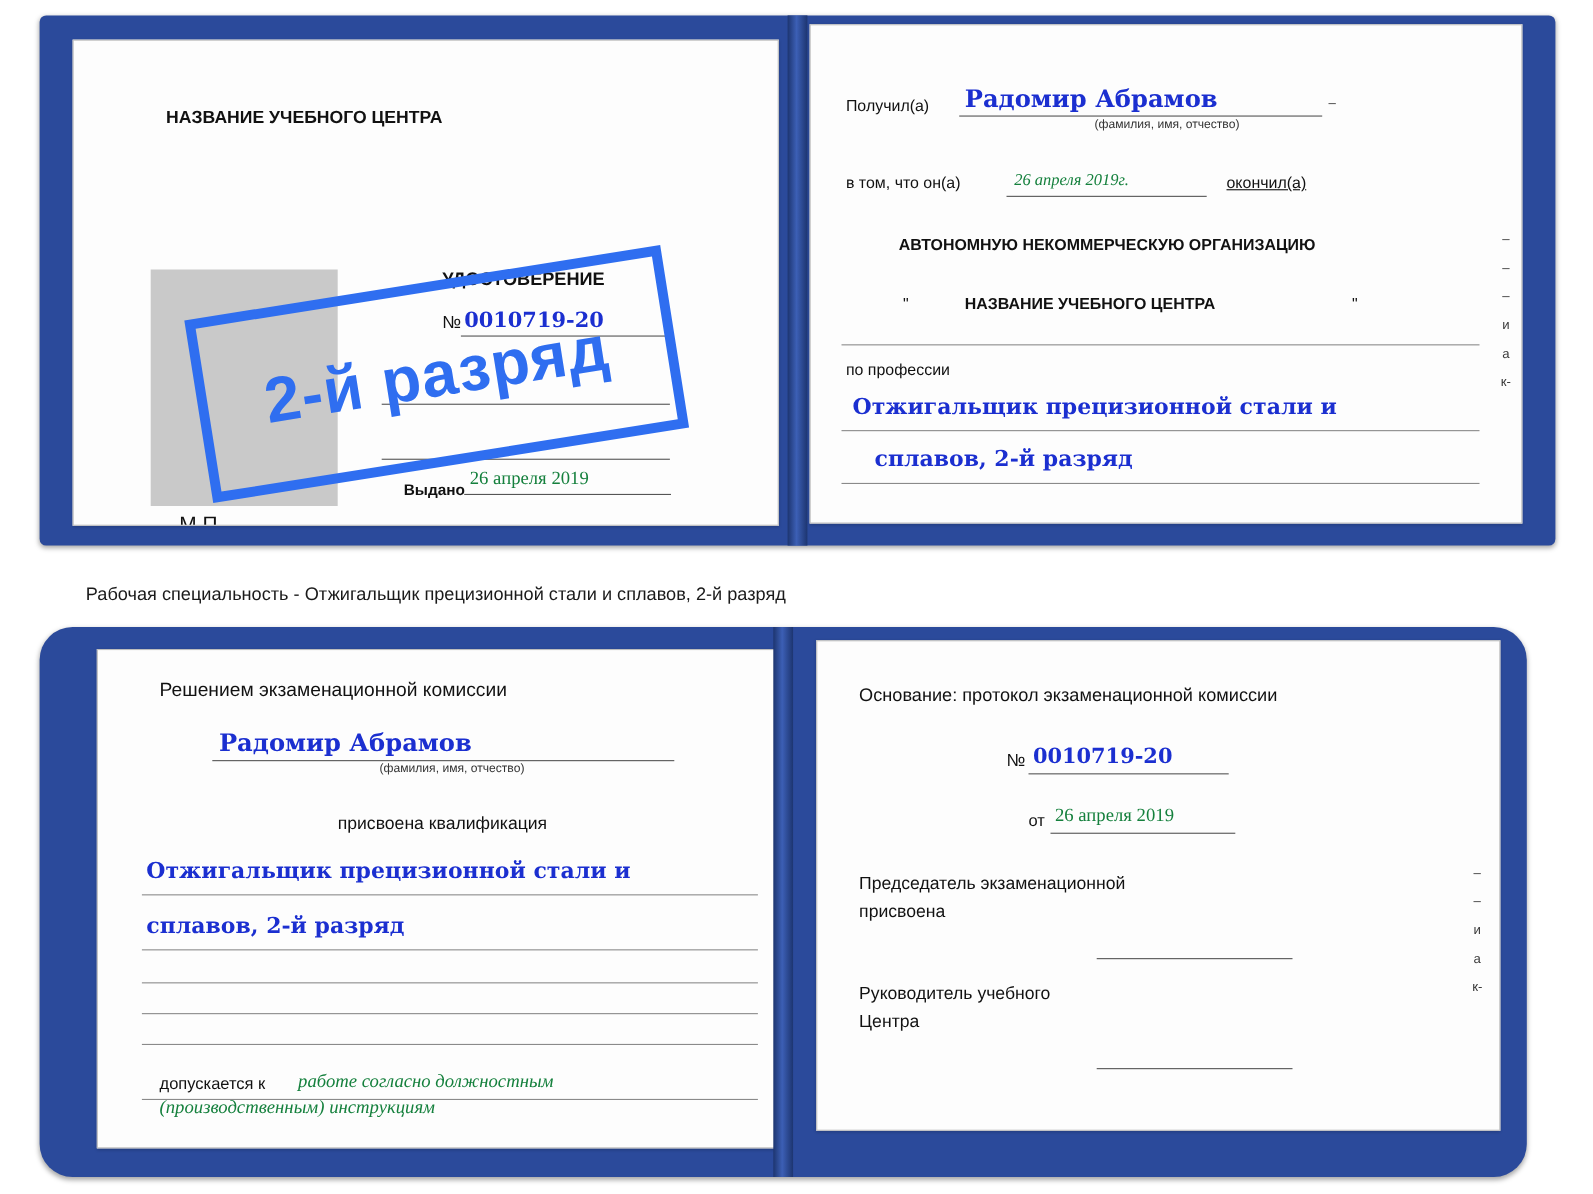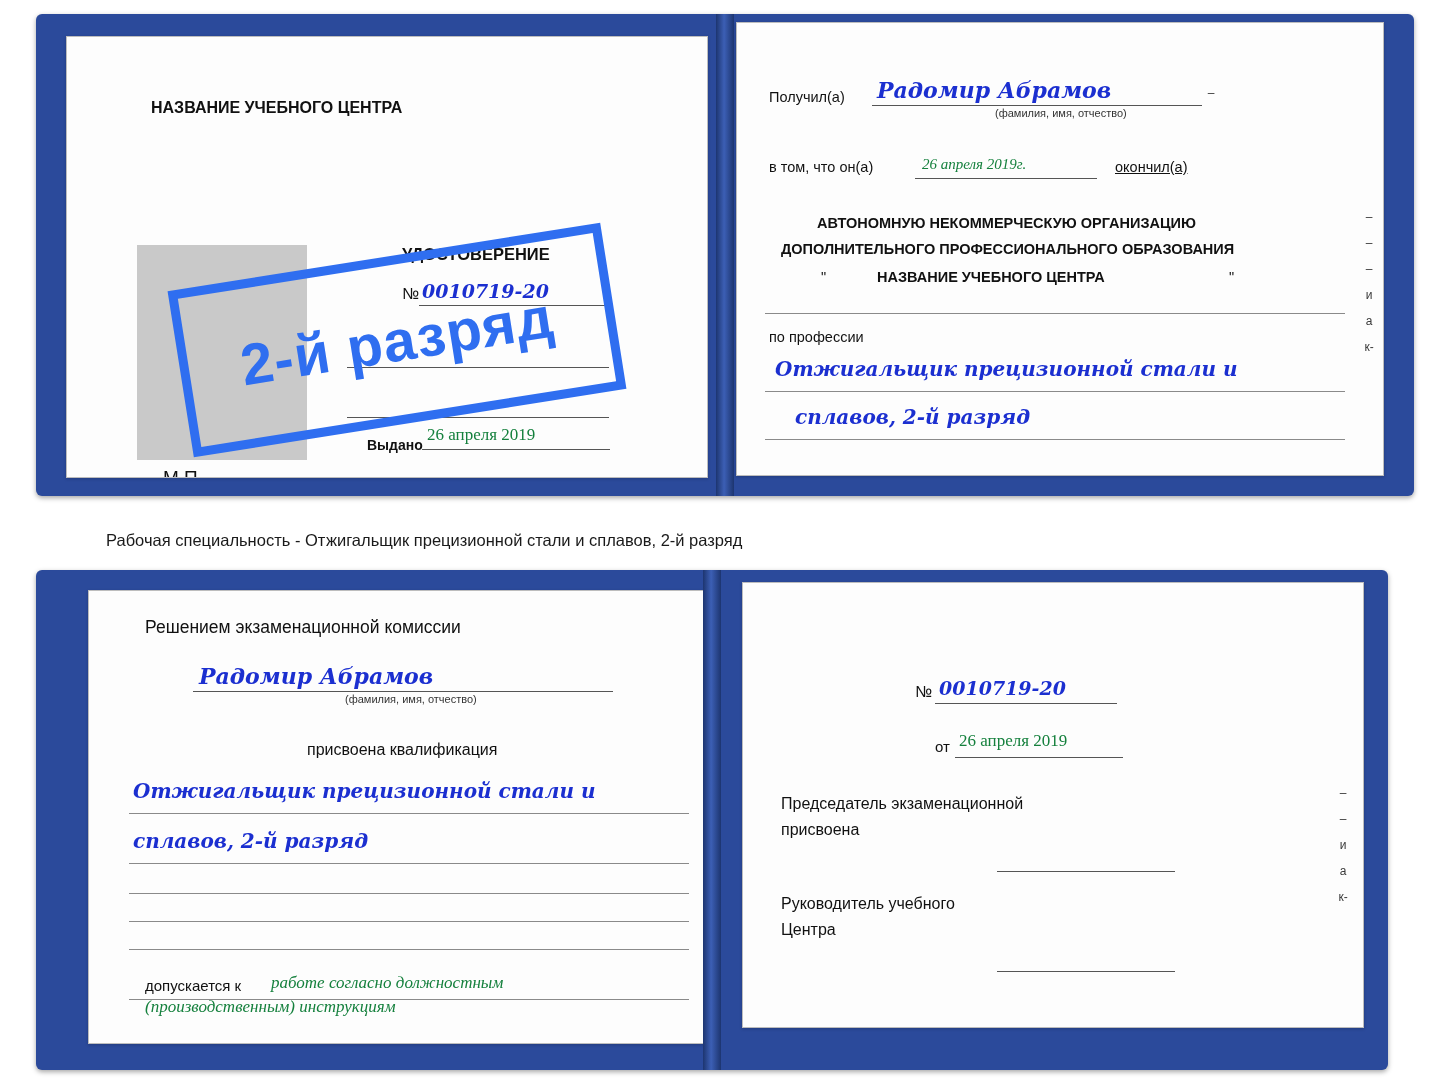--- a/index.html
+++ b/index.html
@@ -17,21 +17,21 @@
   }
 
   
   .book {
     position: absolute;
     background: #2b4a9b;
     border-radius: 6px;
     box-shadow: 0 2px 5px rgba(0,0,0,0.35);
   }
   .book.top { left: 36px; top: 14px; width: 1378px; height: 482px; }
-  .book.bottom { left: 36px; top: 570px; width: 1352px; height: 500px; }
+  .book.bottom { left: 36px; top: 570px; width: 1352px; height: 500px; border-radius: 30px; }
 
   .book::after { 
     content: "";
     position: absolute;
     left: 50%;
     top: 0;
     width: 18px;
     height: 100%;
     margin-left: -9px;
     background: linear-gradient(90deg, #1d3570 0%, #3c5fb5 45%, #1d3570 100%);
@@ -70,21 +70,20 @@
     font-size: 14.5px;
     color: #111;
     white-space: nowrap;
   }
   .lbl.bold { font-weight: bold; }
   .lbl.small { font-size: 11px; color: #333; }
 
   .hand {
     position: absolute;
     font-family: "DejaVu Serif", serif;
-    font-style: italic;
     color: #1b2fd0;
     font-weight: bold;
     white-space: nowrap;
   }
   .typed {
     position: absolute;
     font-family: "Liberation Serif", serif;
     color: #15803d;
     white-space: nowrap;
   }
@@ -123,21 +122,20 @@
     font-family: "Liberation Sans", sans-serif;
   }
 
   
   .caption {
     position: absolute;
     left: 78px;
     top: 531px;
     font-size: 16.5px;
     color: #1a1a1a;
-    margin-left: 28px;
   }
 </style>
 </head>
 <body>
 
 <div id="page">
 
   <div class="book top">
 
     <div class="page left">
@@ -166,21 +164,20 @@
       <div class="hand" style="left:140px; top:54px; font-size:22px;">Радомир Абрамов</div>
       <div class="rule" style="left:135px; top:82px; width:330px;"></div>
       <div class="lbl small" style="left:258px; top:84px;">(фамилия, имя, отчество)</div>
 
       <div class="lbl" style="left:32px; top:136px;">в том, что он(а)</div>
       <div class="typed" style="left:185px; top:133px; font-size:15px; font-style:italic;">26 апреля 2019г.</div>
       <div class="rule" style="left:178px; top:155px; width:182px;"></div>
       <div class="lbl" style="left:378px; top:136px;text-decoration:underline;">окончил(а)</div>
 
       <div class="lbl bold" style="left:80px; top:192px;">АВТОНОМНУЮ НЕКОММЕРЧЕСКУЮ ОРГАНИЗАЦИЮ</div>
-      <div class="lbl bold" style="left:44px; top:218px;">ДОПОЛНИТЕЛЬНОГО ПРОФЕССИОНАЛЬНОГО ОБРАЗОВАНИЯ</div>
       <div class="lbl" style="left:84px; top:246px;">"</div>
       <div class="lbl bold" style="left:140px; top:246px;">НАЗВАНИЕ УЧЕБНОГО ЦЕНТРА</div>
       <div class="lbl" style="left:492px; top:246px;">"</div>
 
       <div class="rule light" style="left:28px; top:290px; width:580px;"></div>
 
       <div class="lbl" style="left:32px; top:306px;">по профессии</div>
 
       <div class="hand" style="left:38px; top:334px; font-size:20px;">Отжигальщик прецизионной стали и</div>
       <div class="rule light" style="left:28px; top:368px; width:580px;"></div>
@@ -223,20 +220,21 @@
       <div class="rule light" style="left:40px; top:330px; width:560px;"></div>
       <div class="rule light" style="left:40px; top:358px; width:560px;"></div>
 
       <div class="lbl" style="left:56px; top:386px; font-size:15px;">допускается к</div>
       <div class="typed" style="left:182px; top:382px; font-size:17px; font-style:italic;">работе согласно должностным</div>
       <div class="rule light" style="left:40px; top:408px; width:560px;"></div>
       <div class="typed" style="left:56px; top:406px; font-size:17px; font-style:italic;">(производственным) инструкциям</div>
     </div>
 
     <div class="page right">
+      <div class="lbl" style="left:38px; top:40px; font-size:16.5px;">Основание: протокол экзаменационной комиссии</div>
 
       <div class="lbl" style="left:172px; top:100px; font-size:16px;">№</div>
       <div class="hand" style="left:196px; top:94px; font-size:19px;">0010719-20</div>
       <div class="rule" style="left:192px; top:120px; width:182px;"></div>
 
       <div class="lbl" style="left:192px; top:155px; font-size:15px;">от</div>
       <div class="typed" style="left:216px; top:148px; font-size:17px;">26 апреля 2019</div>
       <div class="rule" style="left:212px; top:174px; width:168px;"></div>
 
       <div class="lbl" style="left:38px; top:212px; font-size:16px;">Председатель экзаменационной</div>

